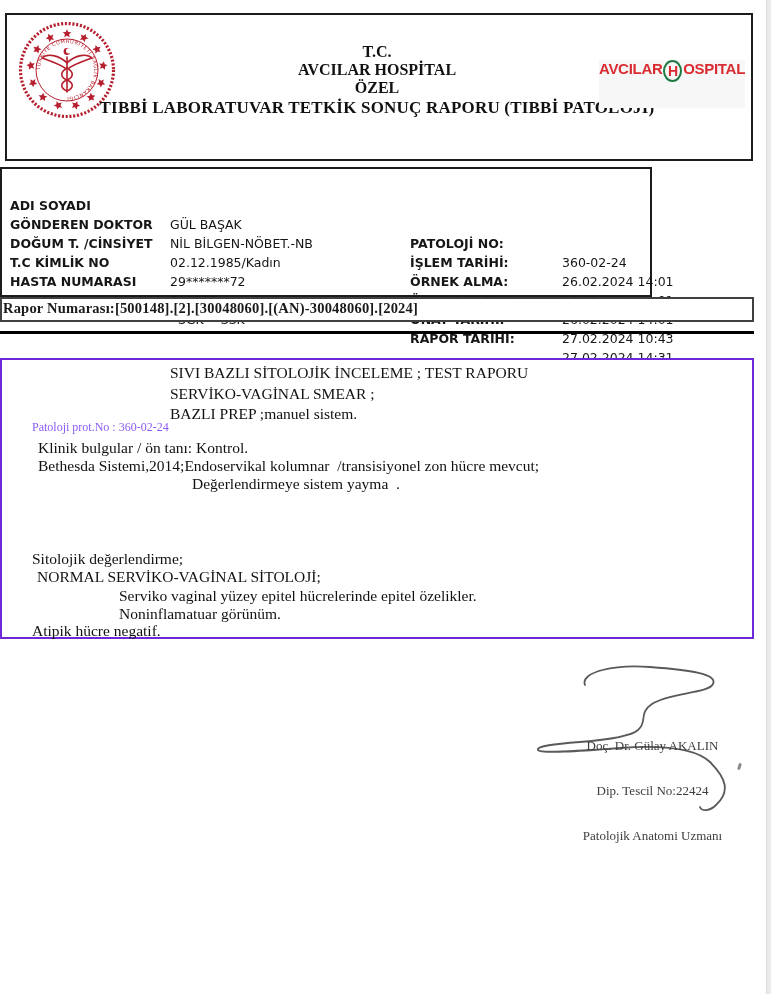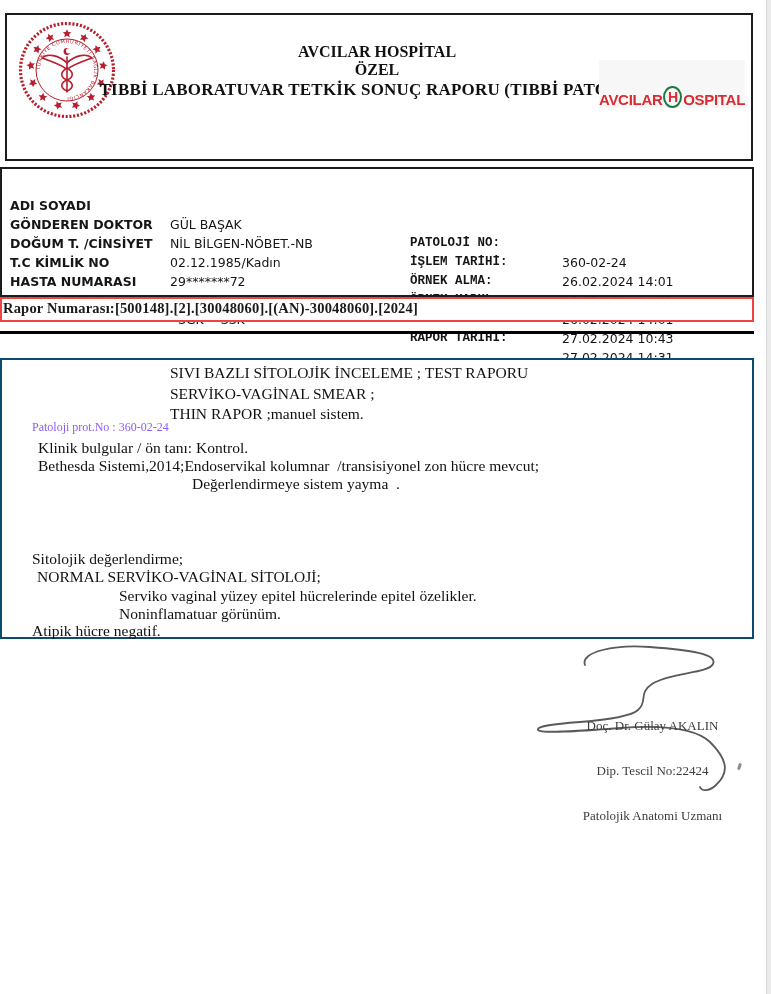--- a/index.html
+++ b/index.html
@@ -19,65 +19,65 @@
   }
   .seal { position:absolute; left:10px; top:5px; width:100px; height:100px; }
   .header-center {
     position:absolute; left:40px; top:28px; width:660px; text-align:center;
     font-weight:bold; color:#111;
   }
   .hc-line { font-size:16px; line-height:18px; white-space:pre; }
   .hc-line.big { font-size:17px; margin-top:2px; letter-spacing:.2px; }
   .hospital-logo {
     position:absolute; left:592px; top:45px; width:146px; height:48px;
-    background:#f7f7f7; display:flex; align-items:flex-end; justify-content:center;
+    background:#f7f7f7; display:flex; align-items:flex-start; justify-content:center;
     font-family:"Liberation Sans", sans-serif; font-weight:bold; font-size:15px;
     letter-spacing:-0.3px;
   }
   .logo-red { color:#d92b31; }
   .logo-h {
     display:inline-flex; width:22px; height:22px; border:2px solid #1d7a43;
     border-radius:50%; align-items:center; justify-content:center;
     color:#d92b31; font-size:14px; margin:0 1px; background:#f7f7f7;
   }
   
   .patient-box {
-    position:absolute; left:0px; top:167px; width:754px; height:130px;
+    position:absolute; left:0px; top:167px; width:652px; height:130px;
     border:2px solid #1c1c1c; background:#fff;
     font-family:"DejaVu Sans", sans-serif; font-size:12.5px; color:#161616;
   }
   .prow { position:absolute; height:19px; line-height:19px; white-space:pre; }
   .plabel { font-weight:bold; }
   .pl-label { position:absolute; left:8px;   width:158px; }
   .pl-value { position:absolute; left:168px; width:230px; }
-  .pr-label { position:absolute; left:408px; width:150px; font-weight:bold;font-family:Liberation Mono, monospace; }
+  .pr-label { position:absolute; left:408px; width:150px; font-weight:bold; }
   .pr-value { position:absolute; left:560px; width:180px; }
   
   .rapno-box {
     position:absolute; left:0px; top:297px; width:754px; height:25px;
-    border:2px solid #ef4444; background:#fff;
+    border:2px solid #404040; background:#fff;
   }
   .rapno-text {
     position:absolute; left:1px; top:1px; font-weight:bold; font-size:14.5px;
     white-space:pre; letter-spacing:.2px;
   }
   .thick-divider {
     position:absolute; left:0px; top:331px; width:754px; height:3px; background:#000;
   }
   
   .content-box {
     position:absolute; left:0px; top:358px; width:754px; height:281px;
-    border:2px solid #0c4a6e; background:#fff; font-size:15.5px; color:#111;
+    border:2px solid #6d28d9; background:#fff; font-size:15.5px; color:#111;
   }
   .cline { position:absolute; white-space:pre; line-height:18px; }
   .prot-line {
     font-family:Liberation Serif, serif; font-size:12px; color:#8b5cf6;
   }
   
-  .sig-wrap { position:absolute; left:520px; top:642px; width:250px; height:155px; }
+  .sig-wrap { position:absolute; left:520px; top:662px; width:250px; height:155px; }
   .sig-svg { position:absolute; left:0; top:0; }
   .sig-text {
     position:absolute; left:40px; top:46px; width:185px; text-align:center;
     font-size:13px; line-height:15px; color:#3d3d3d; white-space:pre;
   }
   .ink-speck {
     position:absolute; left:738px; top:763px; width:3px; height:7px;
     background:#8a8a8a; transform:rotate(18deg); border-radius:2px;
   }
 </style>
@@ -123,20 +123,21 @@
         <path d="M50,43 C42,35 30,33 25,38 C33,41 42,44 48,48"></path>
         <path d="M50,43 C58,35 70,33 75,38 C67,41 58,44 52,48"></path>
         <path d="M50,48 C43,52 43,57 50,60 C57,63 57,68 50,71"></path>
         <path d="M50,48 C57,52 57,57 50,60 C43,63 43,68 50,71"></path>
       </g>
       <circle cx="50" cy="31.5" r="3.4" fill="#b51f2e"></circle>
       <circle cx="51.6" cy="30.8" r="2.6" fill="#ffffff"></circle>
     </svg>
 
     <div class="header-center">
+      <div class="hc-line">T.C.</div>
       <div class="hc-line">AVCILAR HOSPİTAL</div>
       <div class="hc-line">ÖZEL</div>
       <div class="hc-line big">TIBBİ LABORATUVAR TETKİK SONUÇ RAPORU (TIBBİ PATOLOJİ)</div>
     </div>
 
     <div class="hospital-logo">
       <span class="logo-red">AVCILAR</span>
         <span class="logo-h">H</span>
         <span class="logo-red">OSPITAL</span>
     </div>
@@ -183,21 +184,21 @@
 
   <div class="rapno-box">
     <div class="rapno-text">Rapor Numarası:[500148].[2].[30048060].[(AN)-30048060].[2024]</div>
   </div>
 
   <div class="thick-divider"></div>
 
   <div class="content-box">
     <div class="cline" style="left:168px; top:4px;">SIVI BAZLI SİTOLOJİK İNCELEME ; TEST RAPORU</div>
     <div class="cline" style="left:168px; top:25px;">SERVİKO-VAGİNAL SMEAR ;</div>
-    <div class="cline" style="left:168px; top:45px;">THIN RAPOR ;manuel sistem.</div>
+    <div class="cline" style="left:168px; top:45px;">BAZLI PREP ;manuel sistem.</div>
     <div class="cline prot-line" style="left:30px; top:58px;">Patoloji prot.No : 360-02-24</div>
     <div class="cline" style="left:36px;  top:79px;">Klinik bulgular / ön tanı: Kontrol.</div>
     <div class="cline" style="left:36px;  top:97px;">Bethesda Sistemi,2014;Endoservikal kolumnar  /transisiyonel zon hücre mevcut;</div>
     <div class="cline" style="left:190px; top:115px;">Değerlendirmeye sistem yayma  .</div>
     <div class="cline" style="left:30px;  top:190px;">Sitolojik değerlendirme;</div>
     <div class="cline" style="left:35px;  top:208px;">NORMAL SERVİKO-VAGİNAL SİTOLOJİ;</div>
     <div class="cline" style="left:117px; top:227px;">Serviko vaginal yüzey epitel hücrelerinde epitel özelikler.</div>
     <div class="cline" style="left:117px; top:245px;">Noninflamatuar görünüm.</div>
     <div class="cline" style="left:30px;  top:262px;">Atipik hücre negatif.</div>
   </div>

